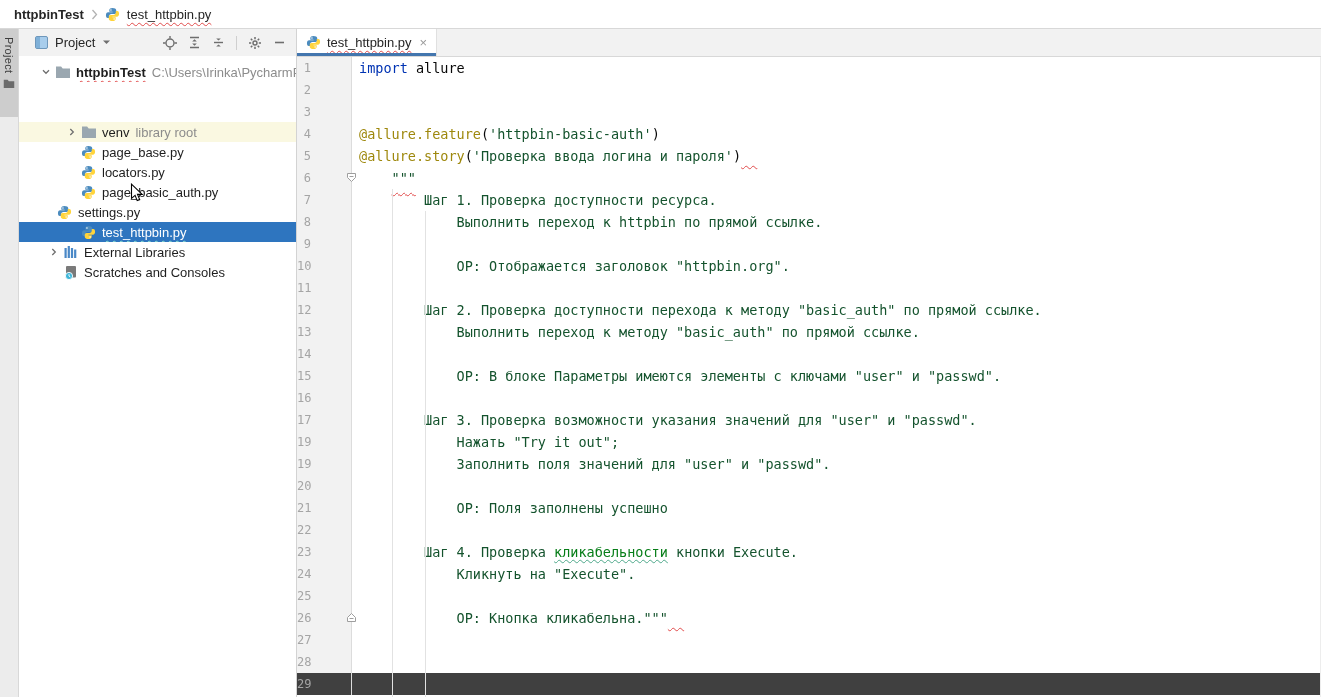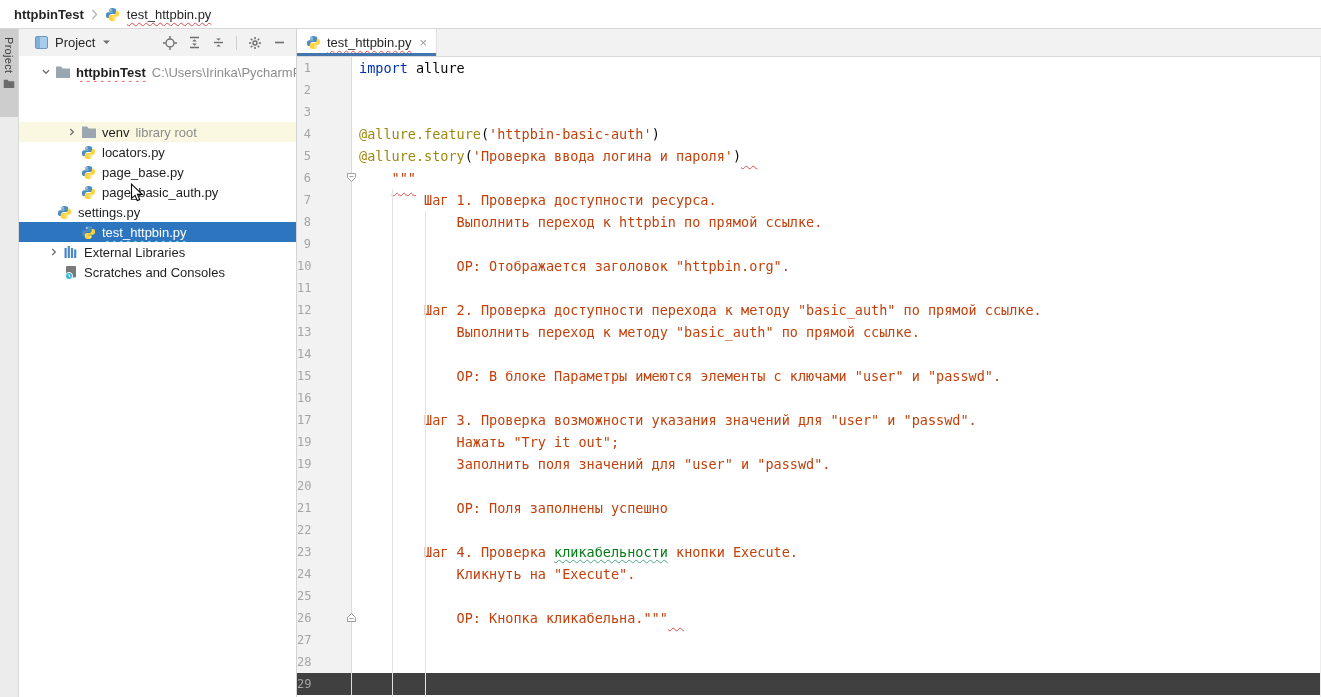--- a/index.html
+++ b/index.html
@@ -60,21 +60,21 @@
   .cl.current{background:#404040;}
   .ln{width:55px;flex:none;background:#f2f2f2;border-right:1px solid #dcdcdc;box-sizing:border-box;
       font-family:"DejaVu Sans Mono",monospace;font-size:12px;color:#a5a5a5;
       text-align:right;padding-right:40px;line-height:22px;position:relative;}
   .cl.current .ln{background:transparent;}
   .fold{position:absolute;left:49px;top:5px;line-height:0;z-index:4;}
   .ct{flex:1;font-family:"DejaVu Sans Mono",monospace;font-size:13.5px;line-height:22px;
       white-space:pre;padding-left:7px;position:relative;color:#080808;min-width:0;}
   .kw{color:#0033b3;}
   .deco{color:#9e880d;}
-  .str{color:#c2410c;}
+  .str{color:#14532d;}
   .typo{color:#067d17;text-decoration-line:underline;text-decoration-style:wavy;
         text-decoration-color:#4ea88a;text-decoration-thickness:1px;text-underline-offset:2px;
         text-decoration-skip-ink:none;}
   .sq-tail,.sq-below{color:transparent;text-decoration-line:underline;text-decoration-style:wavy;
         text-decoration-color:#e14b4b;text-decoration-thickness:1px;text-underline-offset:4px;
         text-decoration-skip-ink:none;}
   .sq-below{position:absolute;left:calc(7px + 4ch);bottom:-5px;}
   .guide{position:absolute;width:1px;background:#e2e2e2;pointer-events:none;}
   #guide-4{left:95px;top:132px;bottom:0;}
   #guide-8{left:128px;top:154px;bottom:0;}
@@ -187,31 +187,31 @@
             <span class="tsuffix">library root</span>
           </div>
           <div class="trow" style="padding-left: 44px;">
             <span class="chev"></span>
             <span class="ticon"><svg width="15" height="15" viewBox="0 0 16 16">
                 <path fill="#4b8bbe" d="M8 1C5.9 1 4.6 1.9 4.6 3.5V5h3.5v.7H3.4C1.8 5.7 1 7.1 1 8.8c0 1.5.5 2.9 2 2.9h1.5V9.8c0-1.3 1.1-2.3 2.4-2.3h3.2c1.1 0 1.9-.9 1.9-2V3.5C12 1.9 10.1 1 8 1z"></path>
                 <path fill="#ffd43b" d="M8 15c2.1 0 3.4-.9 3.4-2.5V11H7.9v-.7h4.7c1.6 0 2.4-1.4 2.4-3.1 0-1.5-.5-2.9-2-2.9h-1.5v1.9c0 1.3-1.1 2.3-2.4 2.3H5.9c-1.1 0-1.9.9-1.9 2v2C4 14.1 5.9 15 8 15z"></path>
                 <circle fill="#fff" cx="6.3" cy="3.2" r=".8"></circle>
                 <circle fill="#fff" cx="9.7" cy="12.8" r=".8"></circle>
               </svg></span>
+            <span class="tlabel">page_base.py</span>
+          </div>
+          <div class="trow" style="padding-left: 44px;">
+            <span class="chev"></span>
+            <span class="ticon"><svg width="15" height="15" viewBox="0 0 16 16">
+                <path fill="#4b8bbe" d="M8 1C5.9 1 4.6 1.9 4.6 3.5V5h3.5v.7H3.4C1.8 5.7 1 7.1 1 8.8c0 1.5.5 2.9 2 2.9h1.5V9.8c0-1.3 1.1-2.3 2.4-2.3h3.2c1.1 0 1.9-.9 1.9-2V3.5C12 1.9 10.1 1 8 1z"></path>
+                <path fill="#ffd43b" d="M8 15c2.1 0 3.4-.9 3.4-2.5V11H7.9v-.7h4.7c1.6 0 2.4-1.4 2.4-3.1 0-1.5-.5-2.9-2-2.9h-1.5v1.9c0 1.3-1.1 2.3-2.4 2.3H5.9c-1.1 0-1.9.9-1.9 2v2C4 14.1 5.9 15 8 15z"></path>
+                <circle fill="#fff" cx="6.3" cy="3.2" r=".8"></circle>
+                <circle fill="#fff" cx="9.7" cy="12.8" r=".8"></circle>
+              </svg></span>
             <span class="tlabel">locators.py</span>
-          </div>
-          <div class="trow" style="padding-left: 44px;">
-            <span class="chev"></span>
-            <span class="ticon"><svg width="15" height="15" viewBox="0 0 16 16">
-                <path fill="#4b8bbe" d="M8 1C5.9 1 4.6 1.9 4.6 3.5V5h3.5v.7H3.4C1.8 5.7 1 7.1 1 8.8c0 1.5.5 2.9 2 2.9h1.5V9.8c0-1.3 1.1-2.3 2.4-2.3h3.2c1.1 0 1.9-.9 1.9-2V3.5C12 1.9 10.1 1 8 1z"></path>
-                <path fill="#ffd43b" d="M8 15c2.1 0 3.4-.9 3.4-2.5V11H7.9v-.7h4.7c1.6 0 2.4-1.4 2.4-3.1 0-1.5-.5-2.9-2-2.9h-1.5v1.9c0 1.3-1.1 2.3-2.4 2.3H5.9c-1.1 0-1.9.9-1.9 2v2C4 14.1 5.9 15 8 15z"></path>
-                <circle fill="#fff" cx="6.3" cy="3.2" r=".8"></circle>
-                <circle fill="#fff" cx="9.7" cy="12.8" r=".8"></circle>
-              </svg></span>
-            <span class="tlabel">page_base.py</span>
           </div>
           <div class="trow" style="padding-left: 44px;">
             <span class="chev"></span>
             <span class="ticon"><svg width="15" height="15" viewBox="0 0 16 16">
                 <path fill="#4b8bbe" d="M8 1C5.9 1 4.6 1.9 4.6 3.5V5h3.5v.7H3.4C1.8 5.7 1 7.1 1 8.8c0 1.5.5 2.9 2 2.9h1.5V9.8c0-1.3 1.1-2.3 2.4-2.3h3.2c1.1 0 1.9-.9 1.9-2V3.5C12 1.9 10.1 1 8 1z"></path>
                 <path fill="#ffd43b" d="M8 15c2.1 0 3.4-.9 3.4-2.5V11H7.9v-.7h4.7c1.6 0 2.4-1.4 2.4-3.1 0-1.5-.5-2.9-2-2.9h-1.5v1.9c0 1.3-1.1 2.3-2.4 2.3H5.9c-1.1 0-1.9.9-1.9 2v2C4 14.1 5.9 15 8 15z"></path>
                 <circle fill="#fff" cx="6.3" cy="3.2" r=".8"></circle>
                 <circle fill="#fff" cx="9.7" cy="12.8" r=".8"></circle>
               </svg></span>
             <span class="tlabel">page_basic_auth.py</span>

